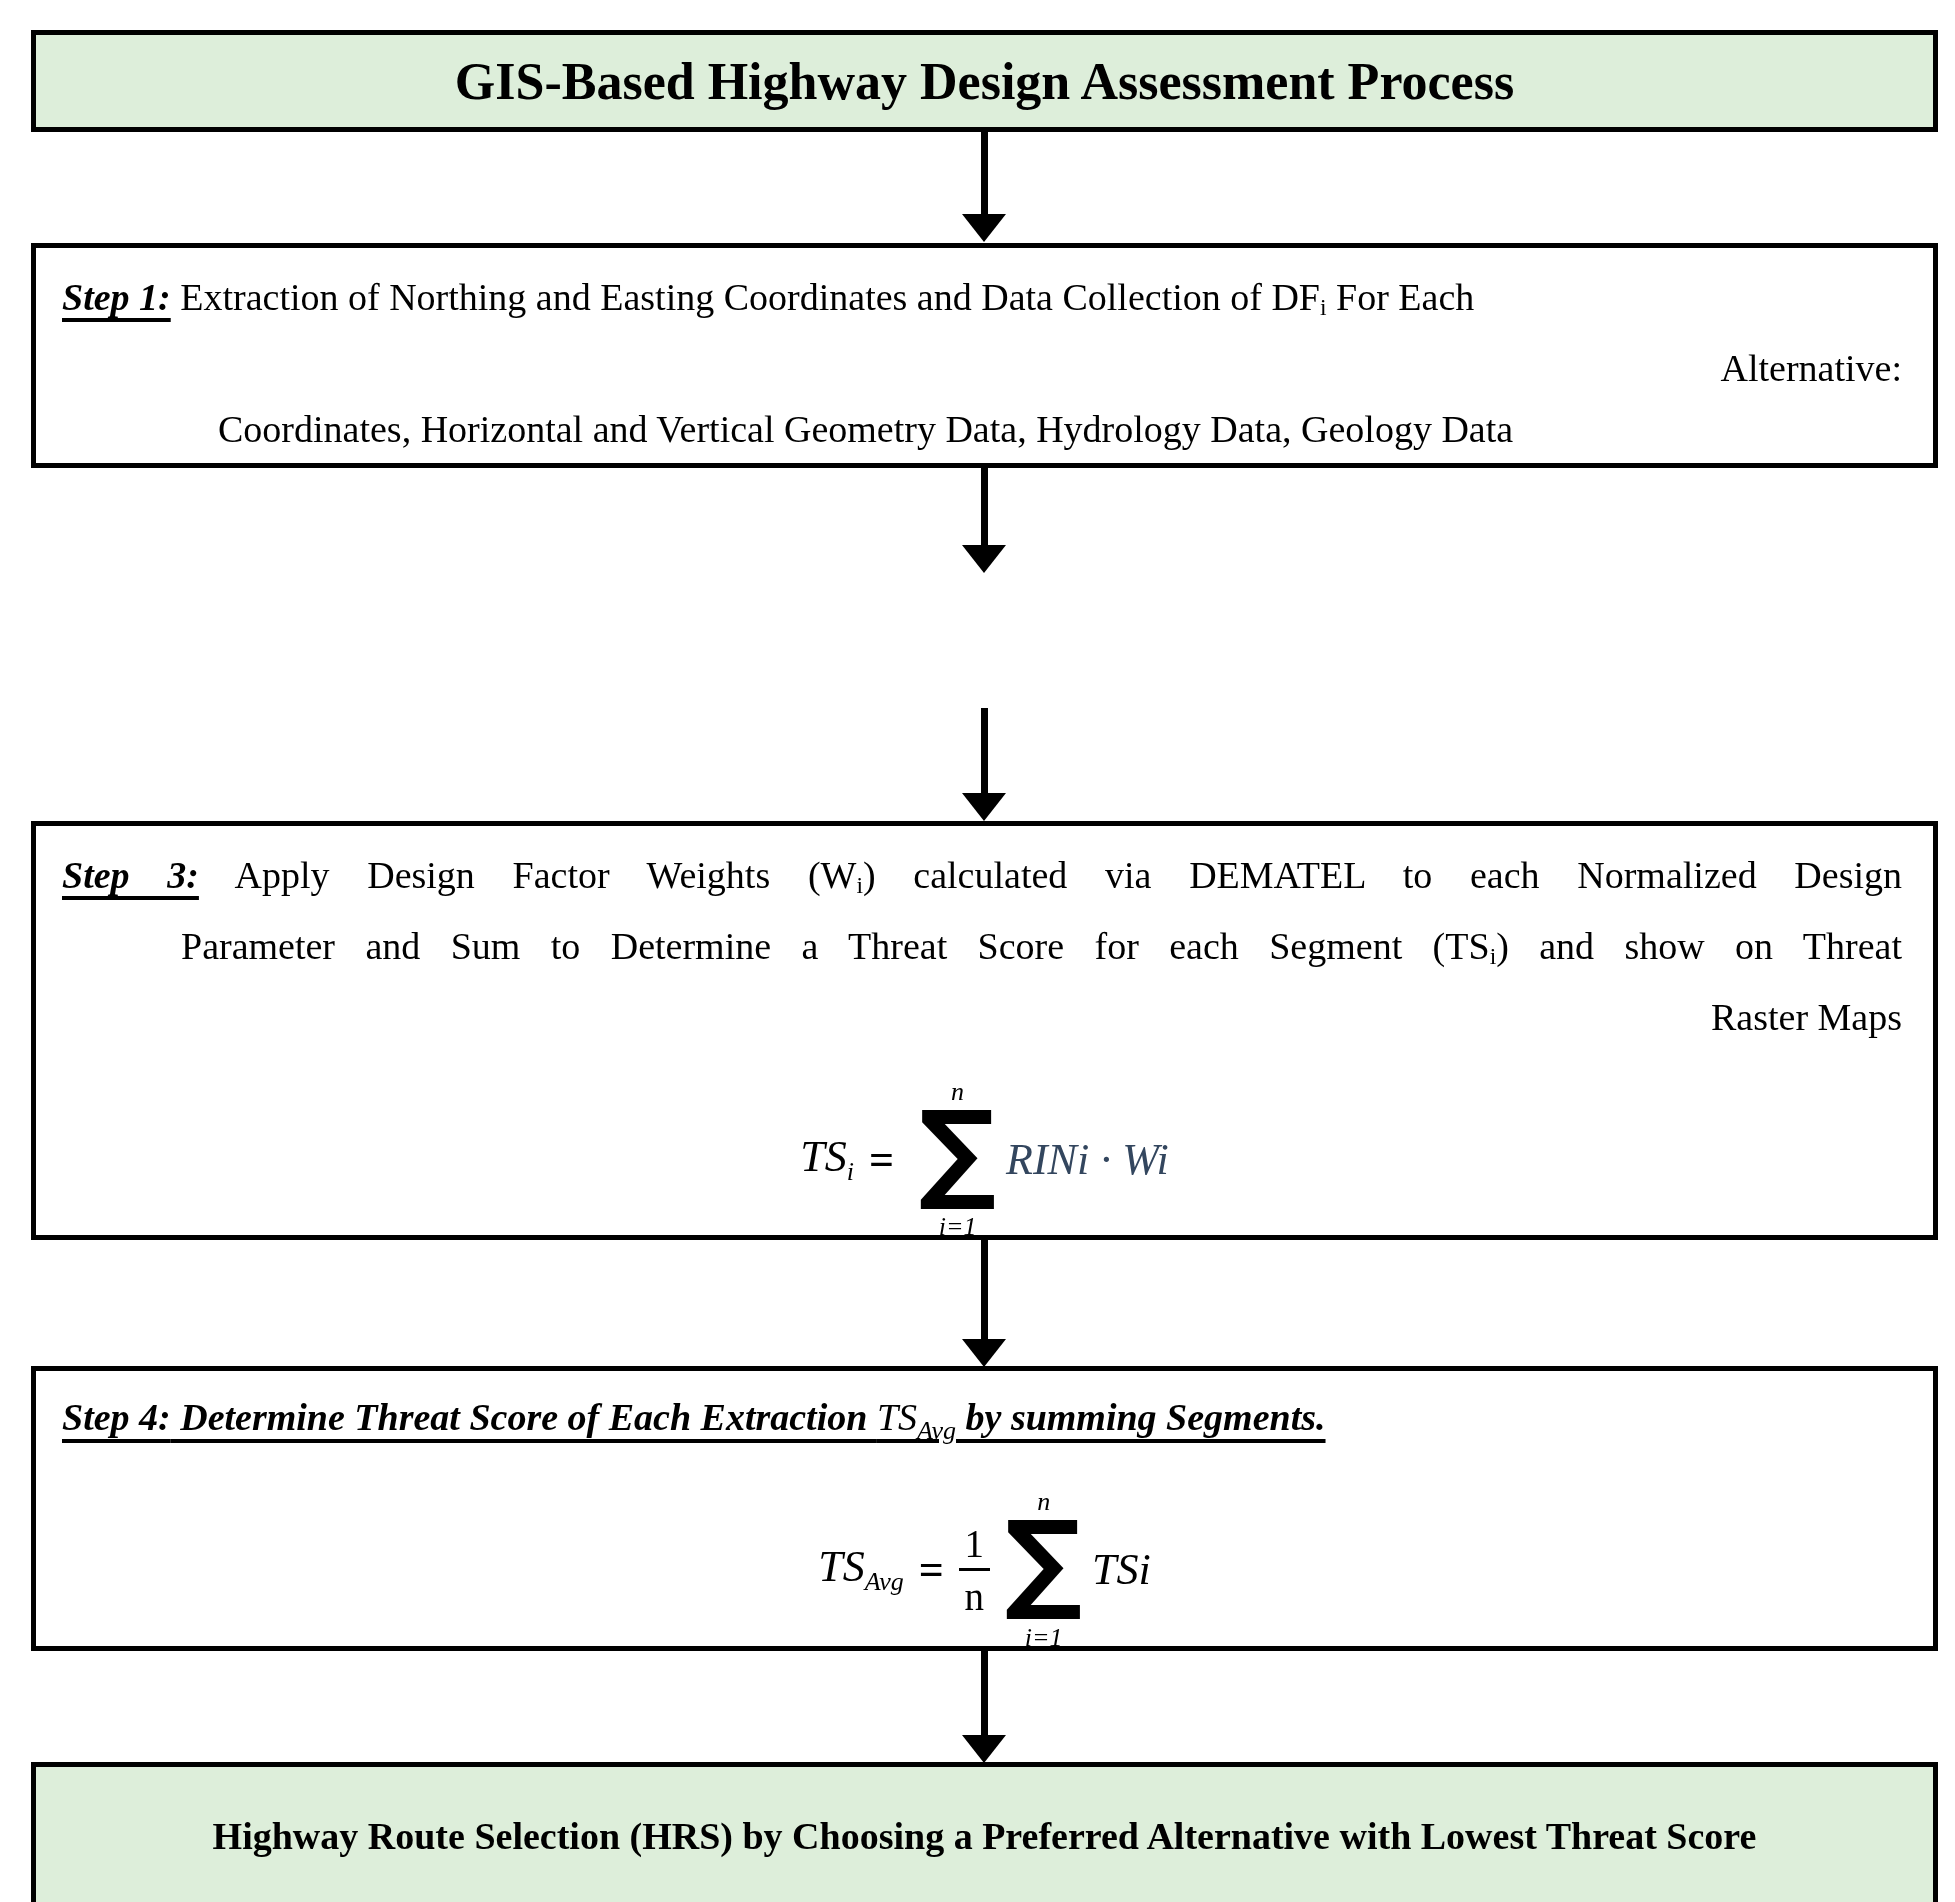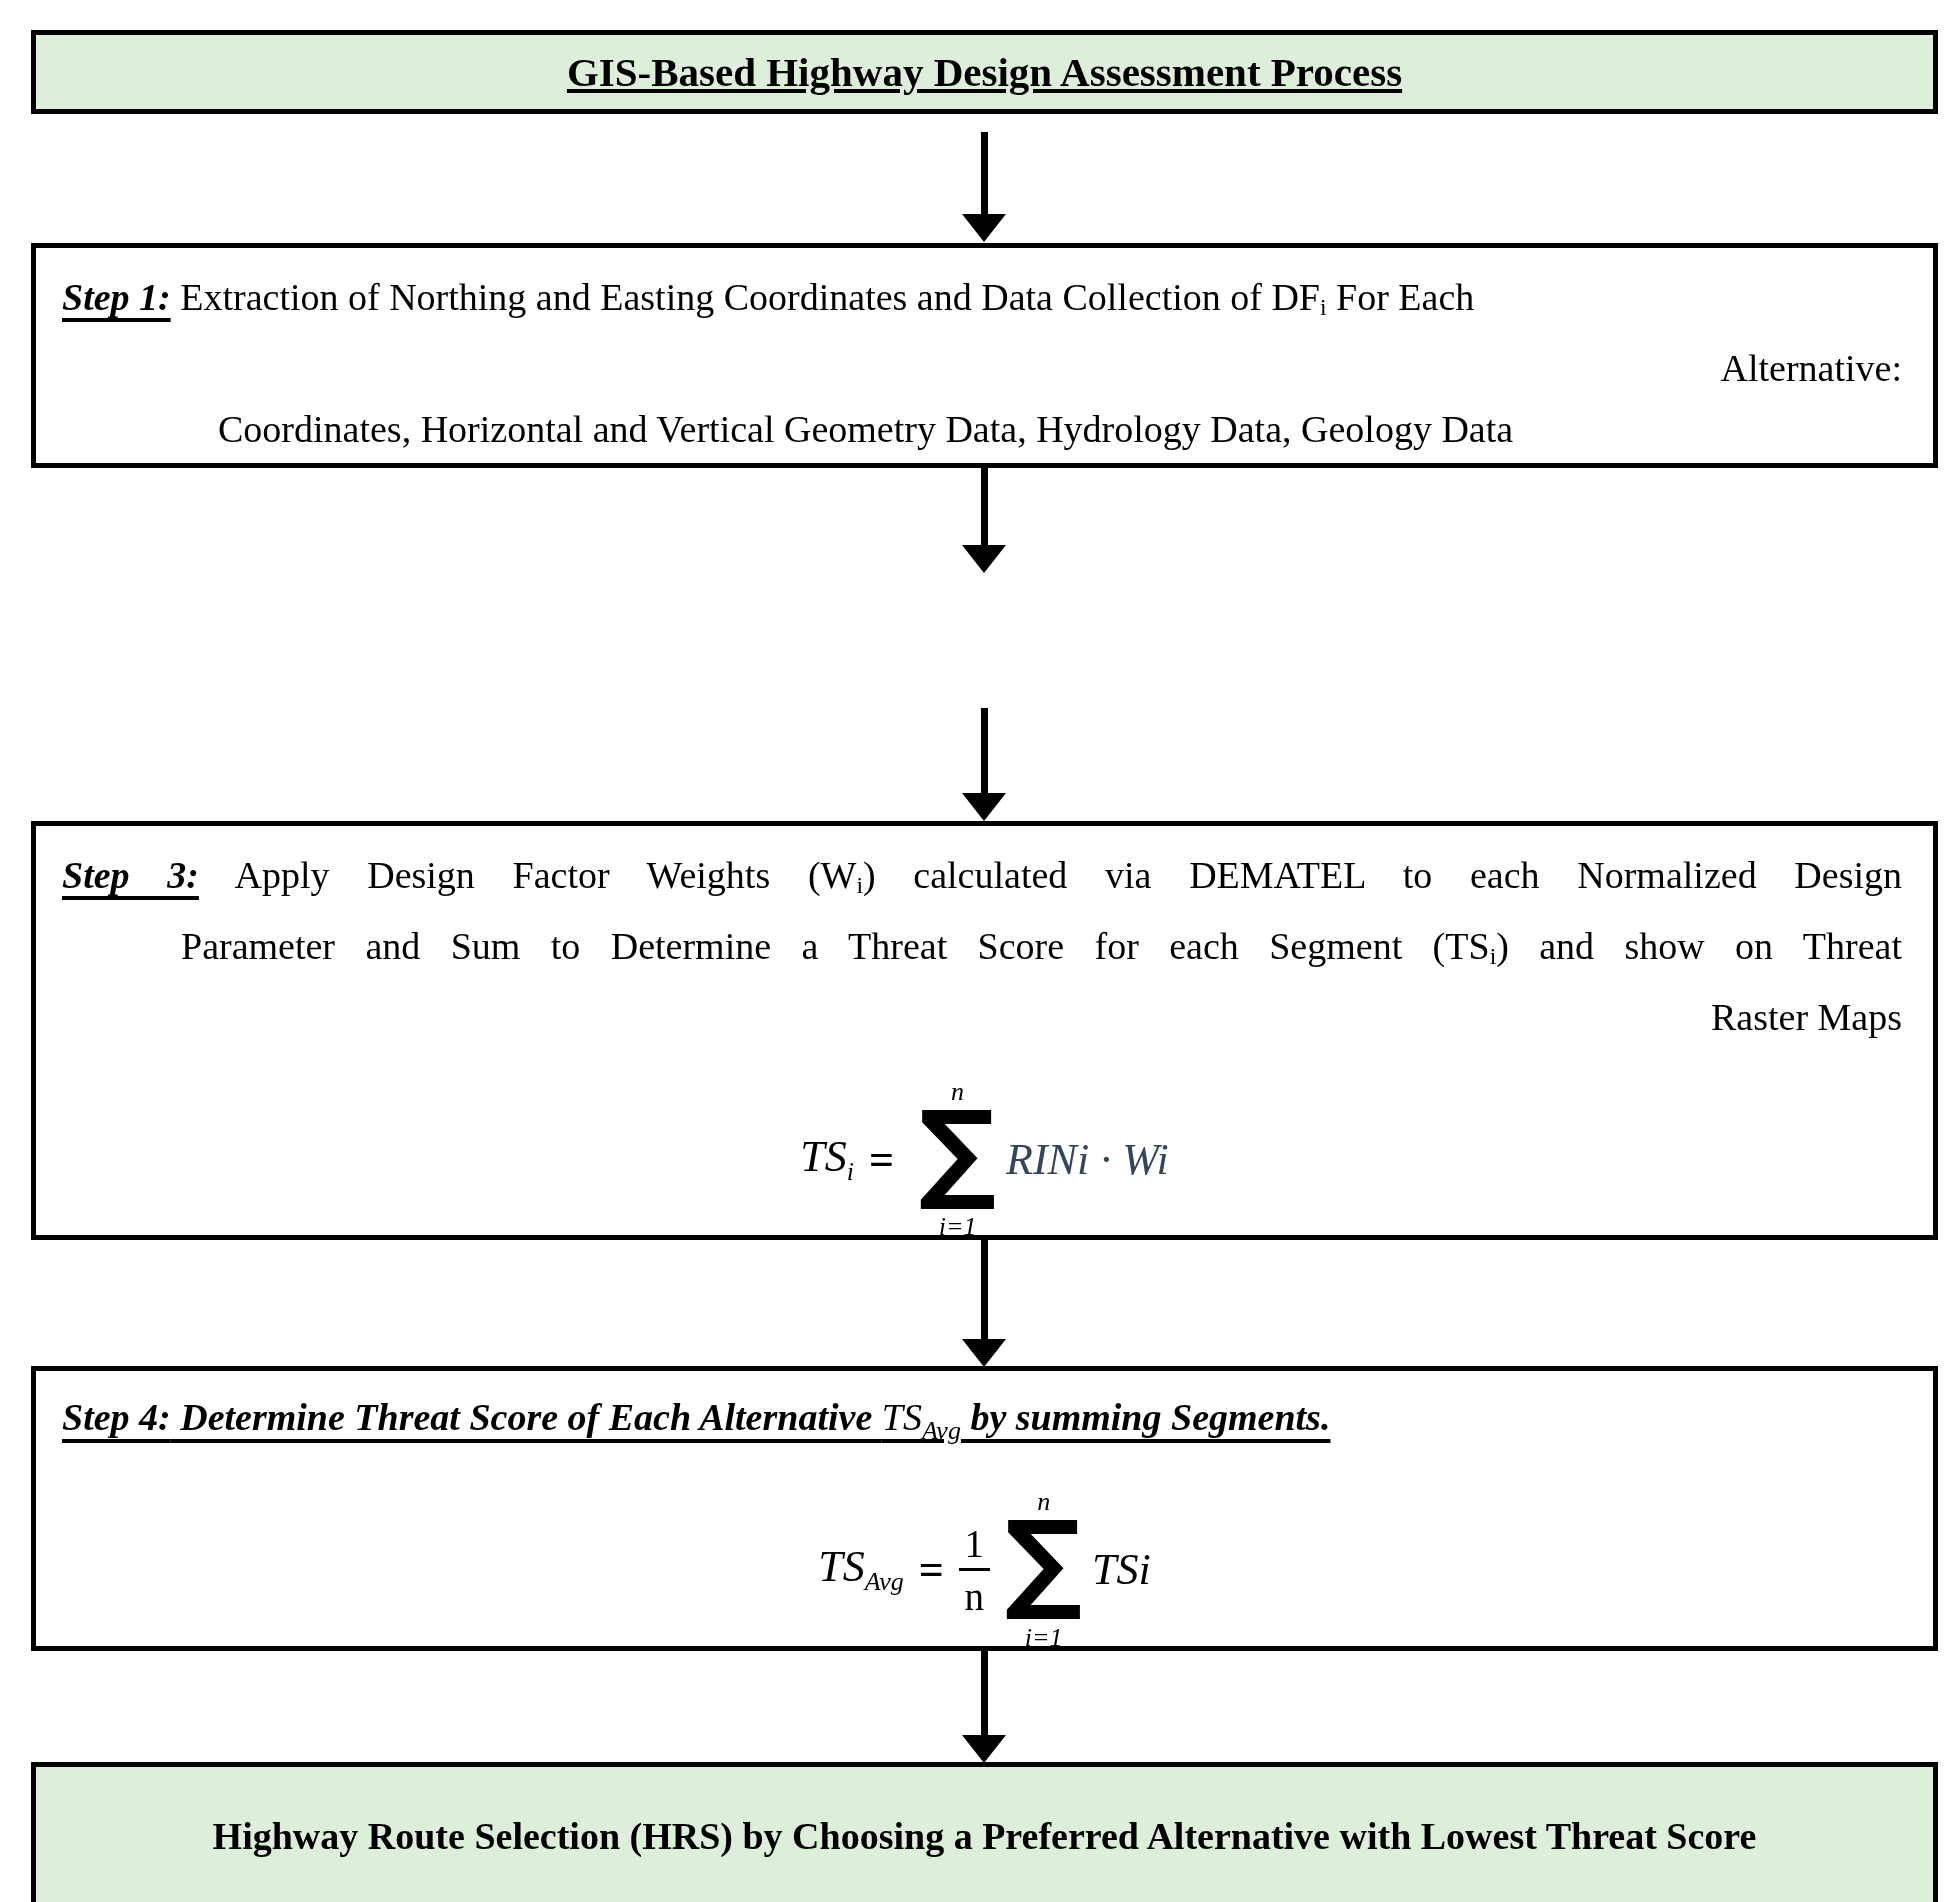--- a/index.html
+++ b/index.html
@@ -23,21 +23,21 @@
     border:5.4px solid var(--line);
     box-sizing:border-box;
     background:#fff;
   }
   .box.green{background:var(--green);}
   .banner{
     display:flex;align-items:center;justify-content:center;
     text-align:center;
     font-weight:bold;
   }
-  #title-box{top:30px;height:84px;font-size:41px;text-decoration:underline;}
+  #title-box{top:30px;height:102px;font-size:52px;}
   #final-box{top:1762px;height:148px;font-size:38px;}
   #step1-box{top:243px;height:225px;}
   #step2-box{top:572px;height:135px;}
   #step3-box{top:821px;height:419px;}
   #step4-box{top:1366px;height:285px;}
   .step-body{
     padding:19.4px 31px 0 26px;
     font-size:38px;
     line-height:61px;
   }
@@ -187,21 +187,21 @@
   </div>
 
   <div class="arrow" id="arrow4">
     <div class="shaft"></div>
     <div class="head"></div>
   </div>
 
   <div class="box" id="step4-box">
     <div class="step-body">
       <div class="s4line">
-        <span>Step 4:</span><span> Determine Threat Score of Each Alternative </span><span class="s4math"><span>TS</span><span class="f-sub">Avg</span></span><span> by summing Segments.</span>
+        <span>Step 4:</span><span> Determine Threat Score of Each Extraction </span><span class="s4math"><span>TS</span><span class="f-sub">Avg</span></span><span> by summing Segments.</span>
       </div>
     </div>
     <div class="formula">
       <span><span>TS</span><span class="f-sub">Avg</span></span>
       <span class="f-eq">=</span>
       <span class="frac">
         <span>1</span>
         <span class="bar"></span>
         <span>n</span>
       </span>

